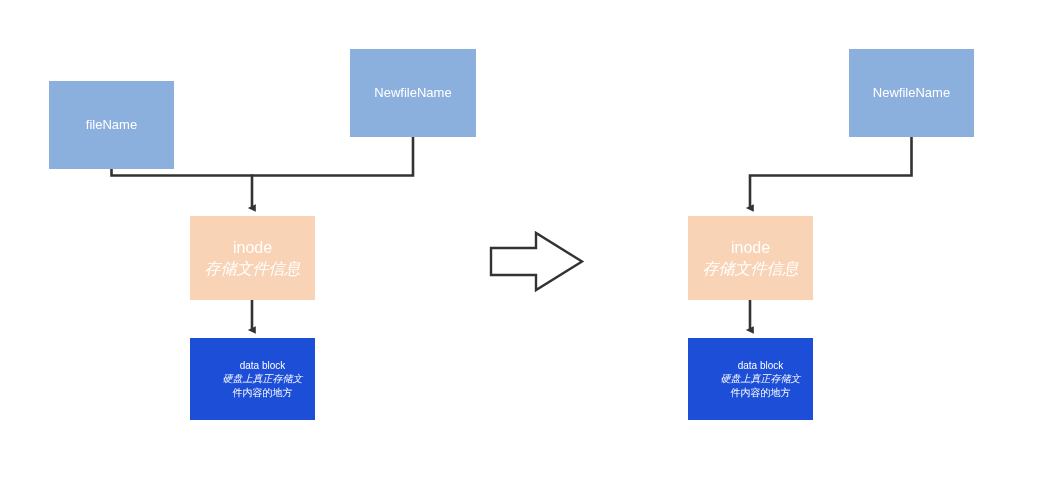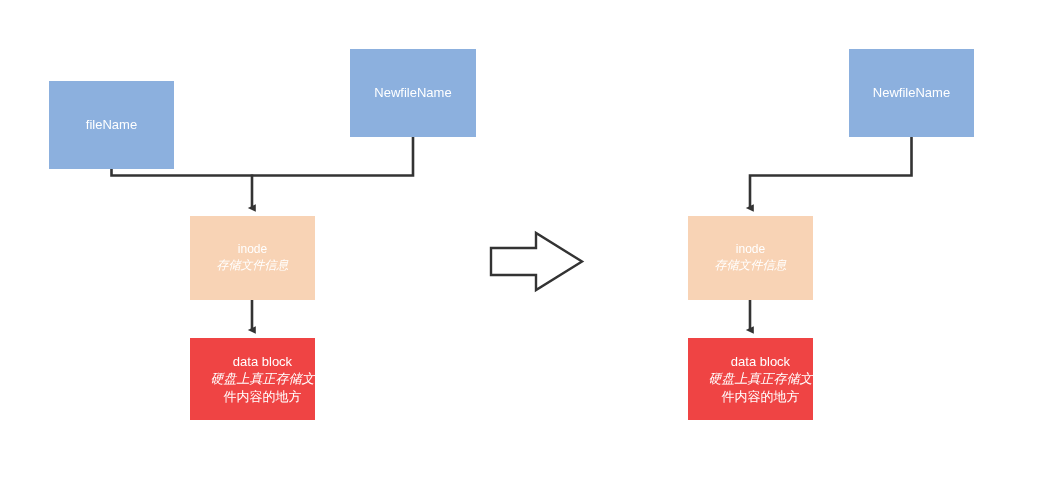--- a/index.html
+++ b/index.html
@@ -32,25 +32,25 @@
   .node .line1 { display: block; }
   .node .line2 { display: block; font-style: italic; }
   .node .line3 { display: block; text-align: center; }
 
   .node-blue {
     background: #8cb0de;
     font-size: 13px;
   }
   .node-orange {
     background: #f8d3b5;
-    font-size: 12px;
+    font-size: 16px;
   }
   .node-pink {
-    background: #ef4444;
-    font-size: 13px;
+    background: #1d4ed8;
+    font-size: 10px;
     padding-left: 20px;
   }
 
   
   .n-filename      { left: 49px;  top: 49px;  width: 125px; height: 88px; margin-top: 32px; }
   .n-newfilename-a { left: 350px; top: 49px;  width: 126px; height: 88px; }
   .n-newfilename-b { left: 849px; top: 49px;  width: 125px; height: 88px; }
   .n-inode-a       { left: 190px; top: 216px; width: 125px; height: 84px; }
   .n-inode-b       { left: 688px; top: 216px; width: 125px; height: 84px; }
   .n-datablock-a   { left: 190px; top: 338px; width: 125px; height: 82px; }

